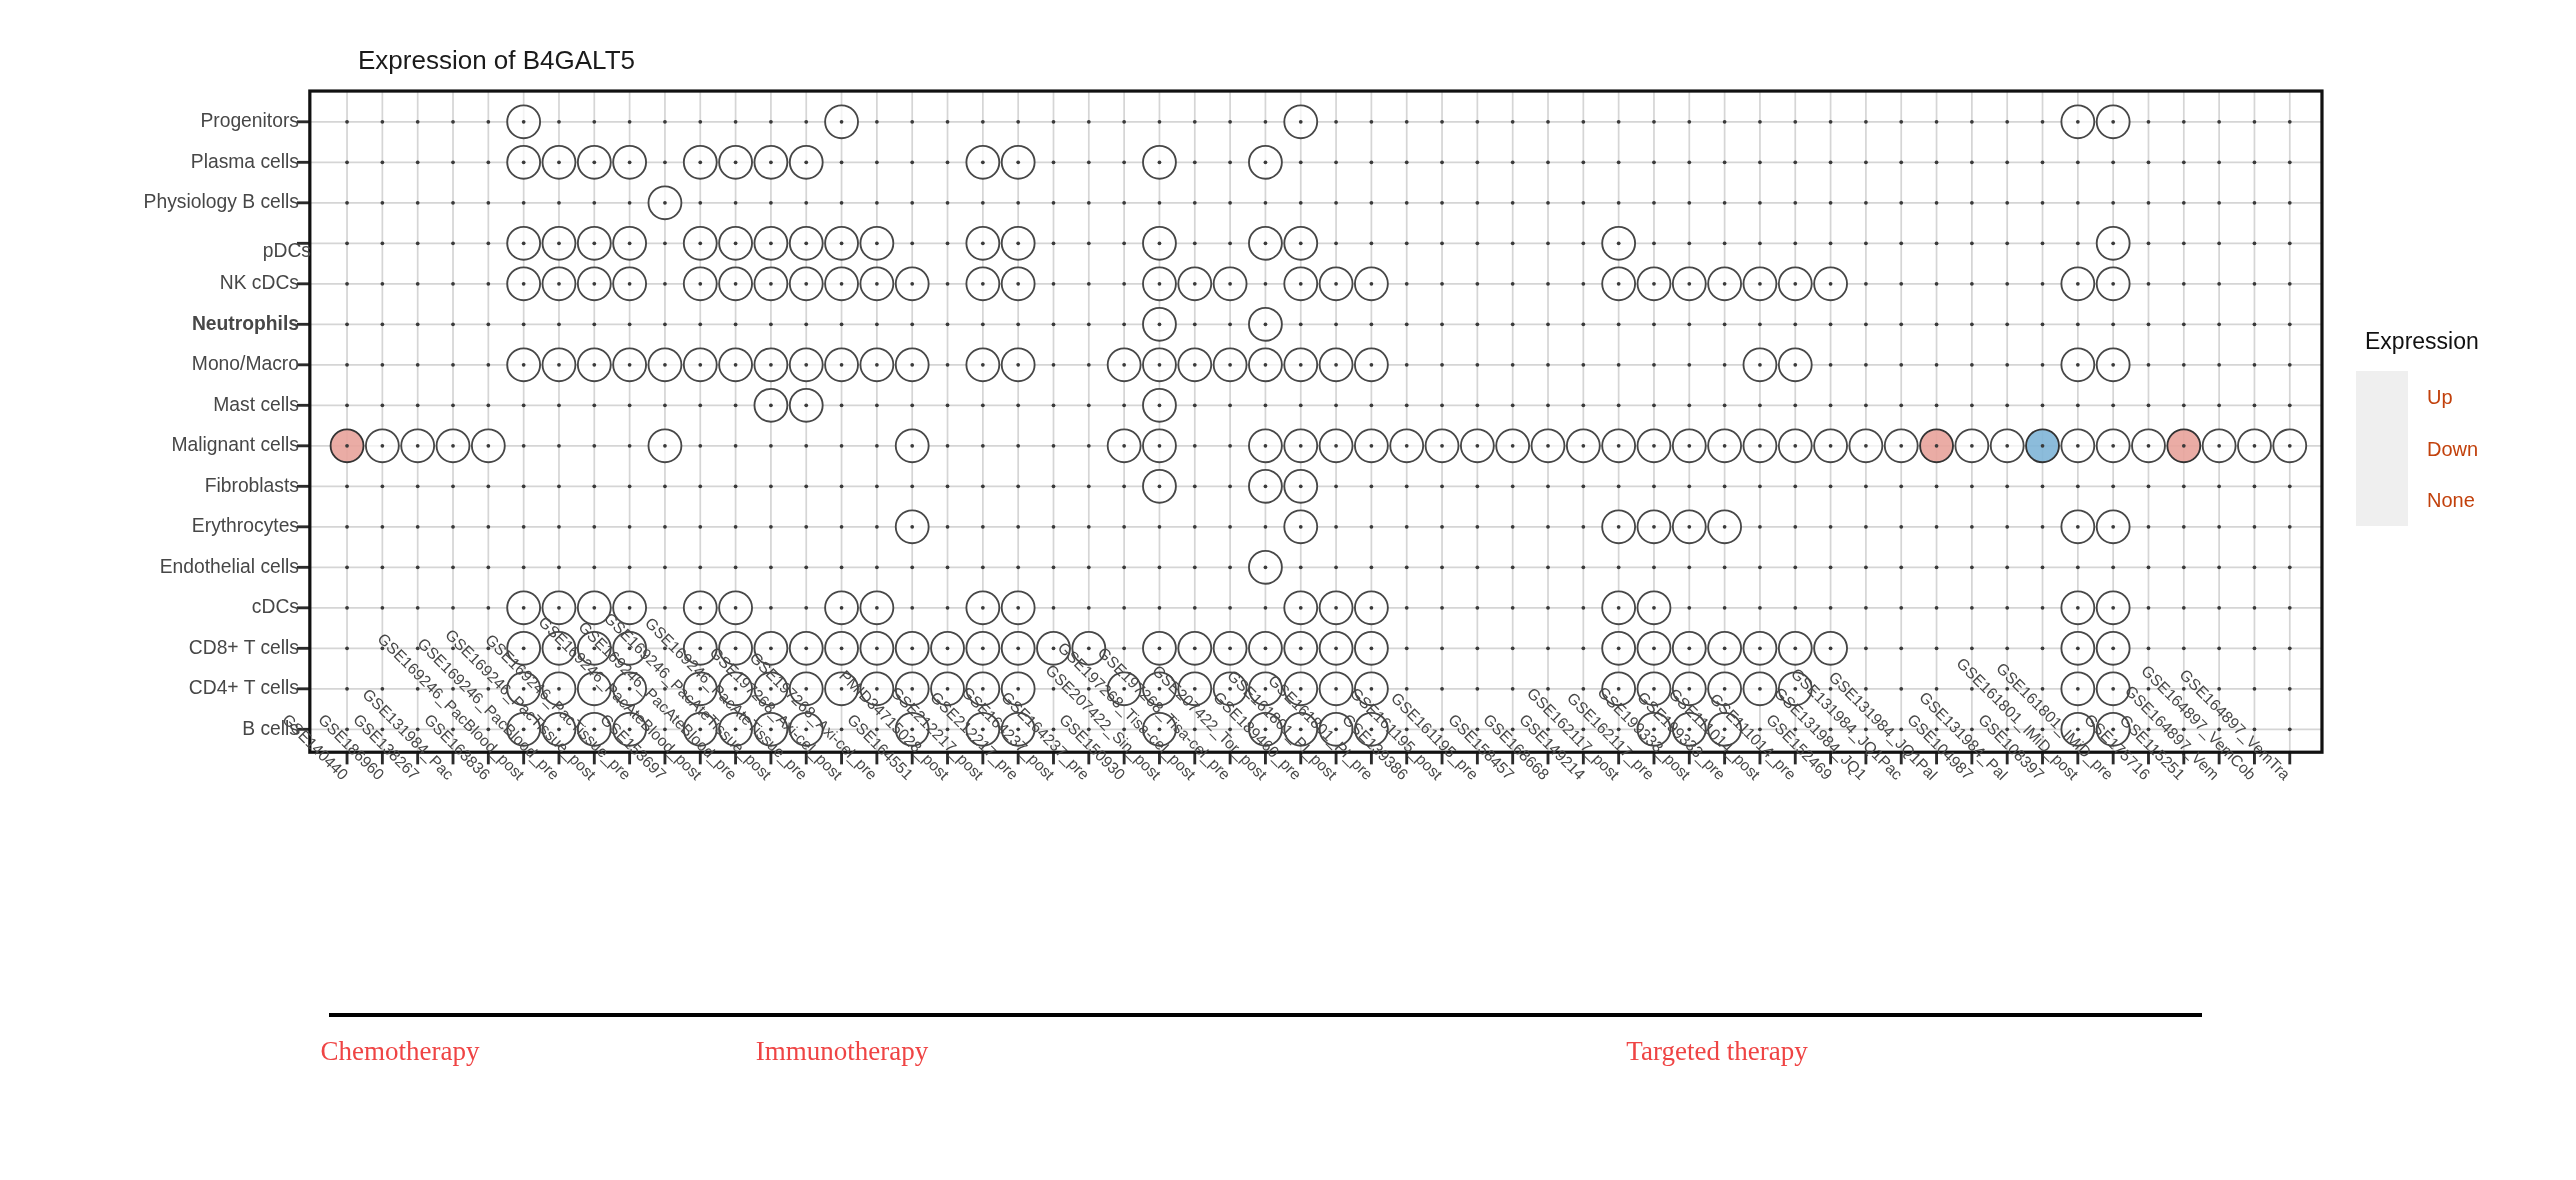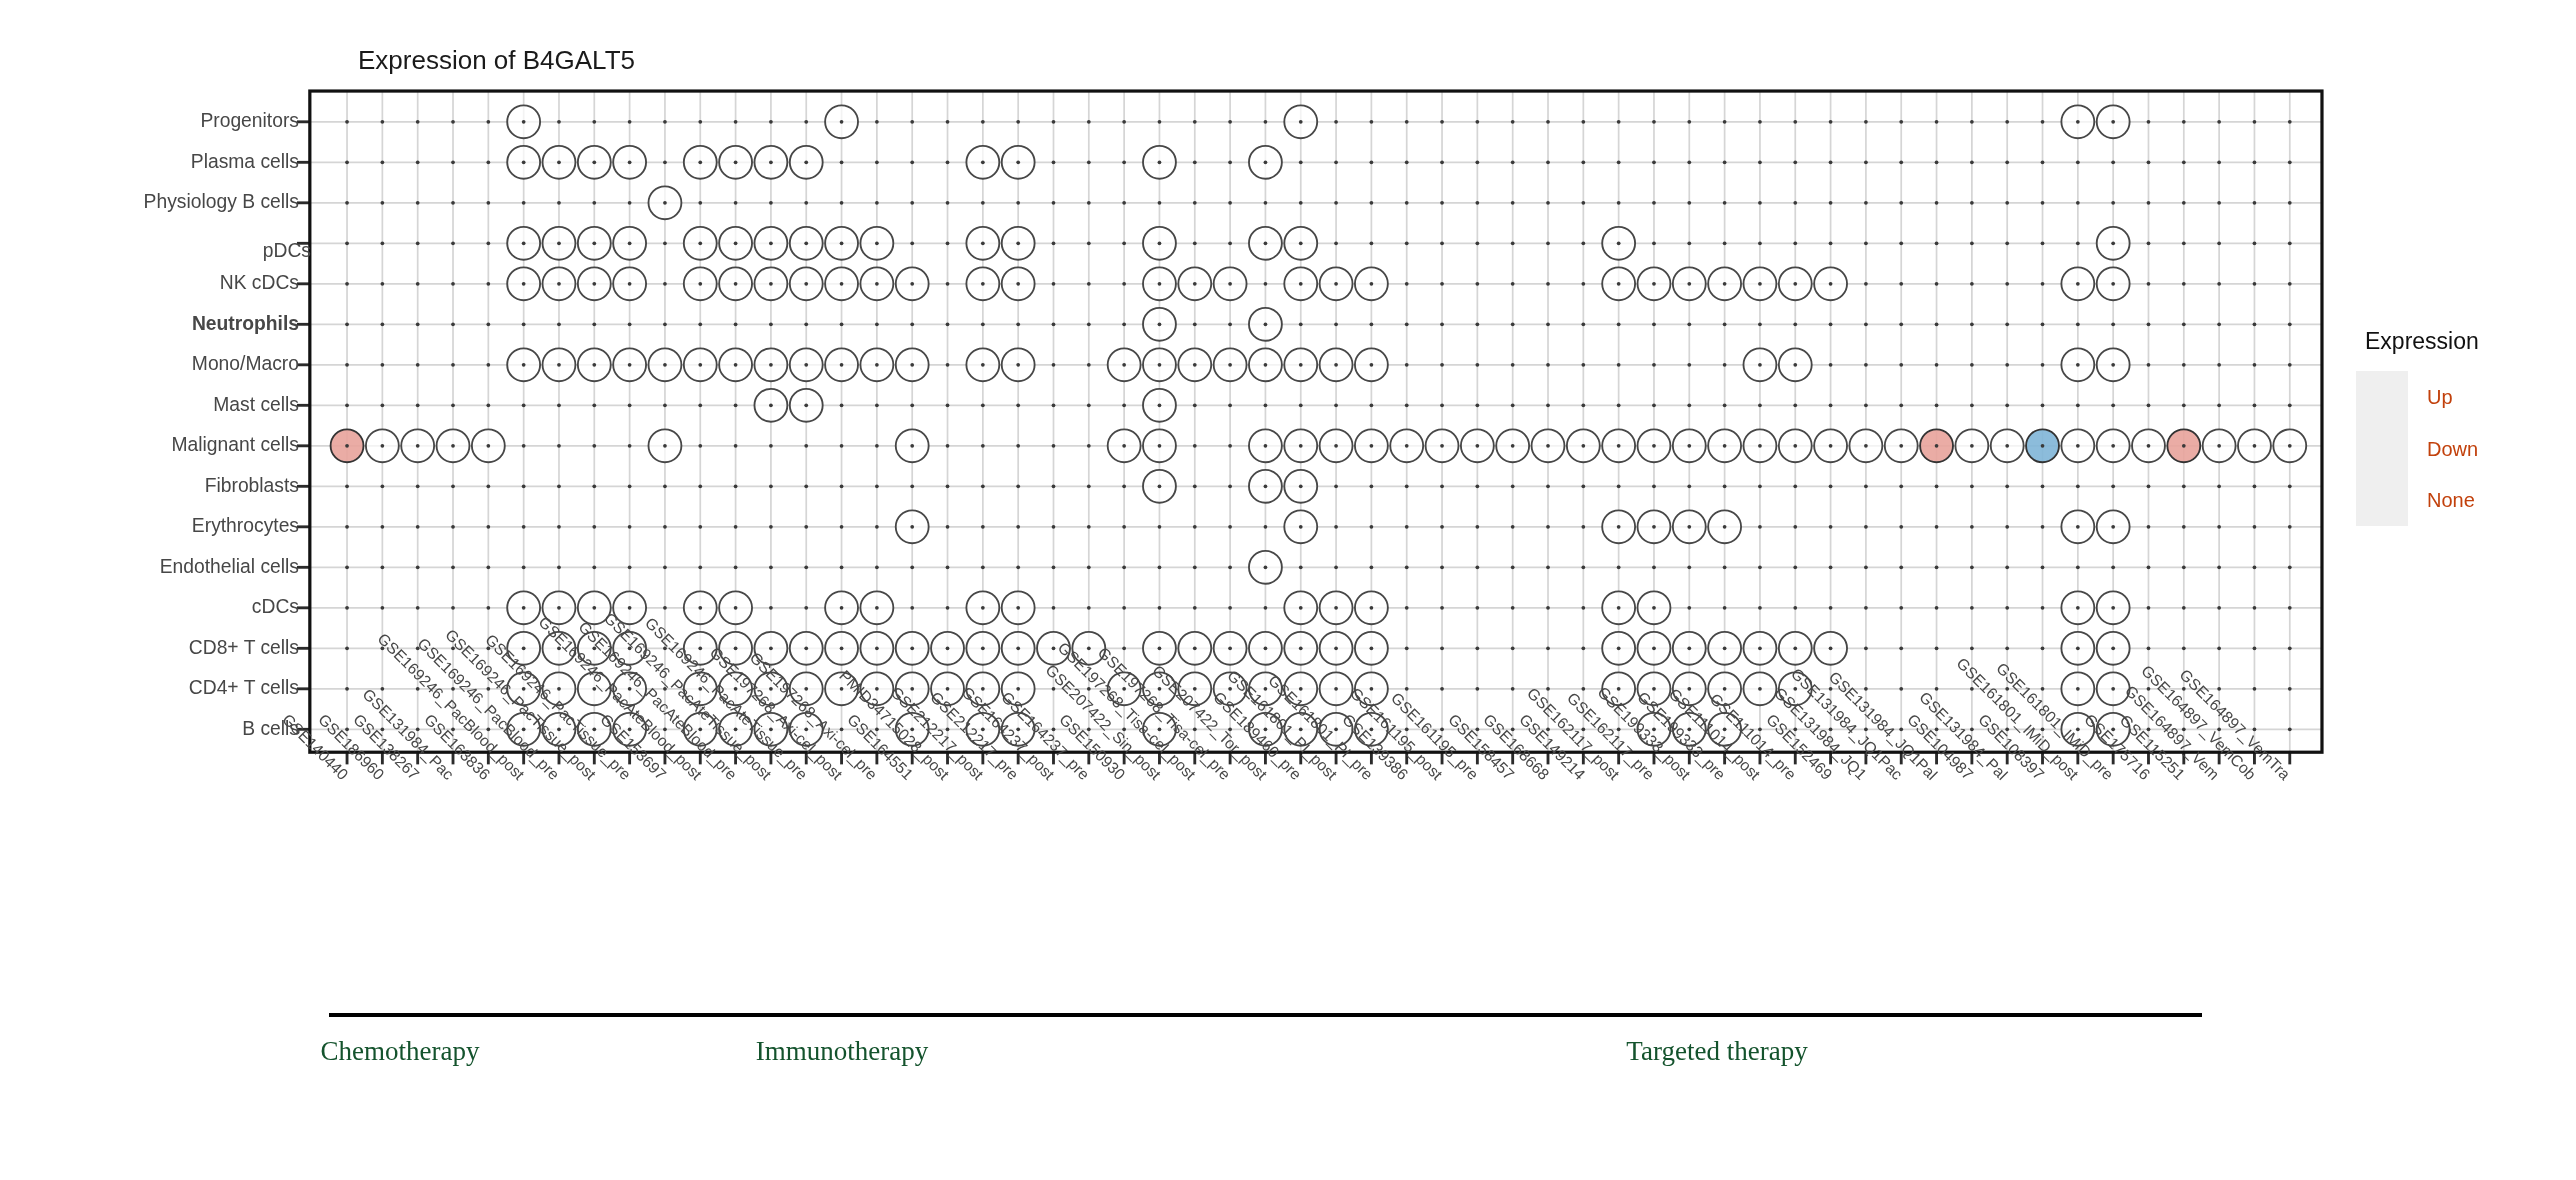--- a/index.html
+++ b/index.html
@@ -2,21 +2,21 @@
 <html style="font-size:11.4px"><head>
 <meta charset="utf-8">
 <style>
   html,body{margin:0;padding:0;background:#ffffff;}
   #canvas{position:relative;width:2576px;height:1181px;background:#ffffff;overflow:hidden;
           font-family:"Liberation Sans", sans-serif;}
   #plot-title{position:absolute;left:310px;top:45px;font-size:26px;color:#1a1a1a;margin-left:48px;}
   .ylab{position:absolute;left:0;width:299px;text-align:right;font-size:19.3px;color:#474747;white-space:nowrap;}
   .xlab{position:absolute;font-size:15.7px;color:#474747;white-space:nowrap;
         transform:rotate(45deg);transform-origin:100% 0%;}
-  .grouplab{position:absolute;font-size:27px;color:#14532d;font-family:"Liberation Serif", serif;
+  .grouplab{position:absolute;font-size:27px;color:#ef4444;font-family:"Liberation Serif", serif;
             transform:translateX(-50%);white-space:nowrap;}
   .gline{position:absolute;height:3.6px;background:#000;}
   #legend-title{position:absolute;left:2365px;top:328px;font-size:23px;color:#111;}
   .leg-item-label{position:absolute;left:2427px;font-size:20px;color:#c2410c;transform:translateY(-50%);}
   #legend-bg{position:absolute;left:2356px;top:371px;width:52px;height:155px;background:#efefef;}
   svg{position:absolute;left:0;top:0;}
 </style>
 </head>
 <body>
 

